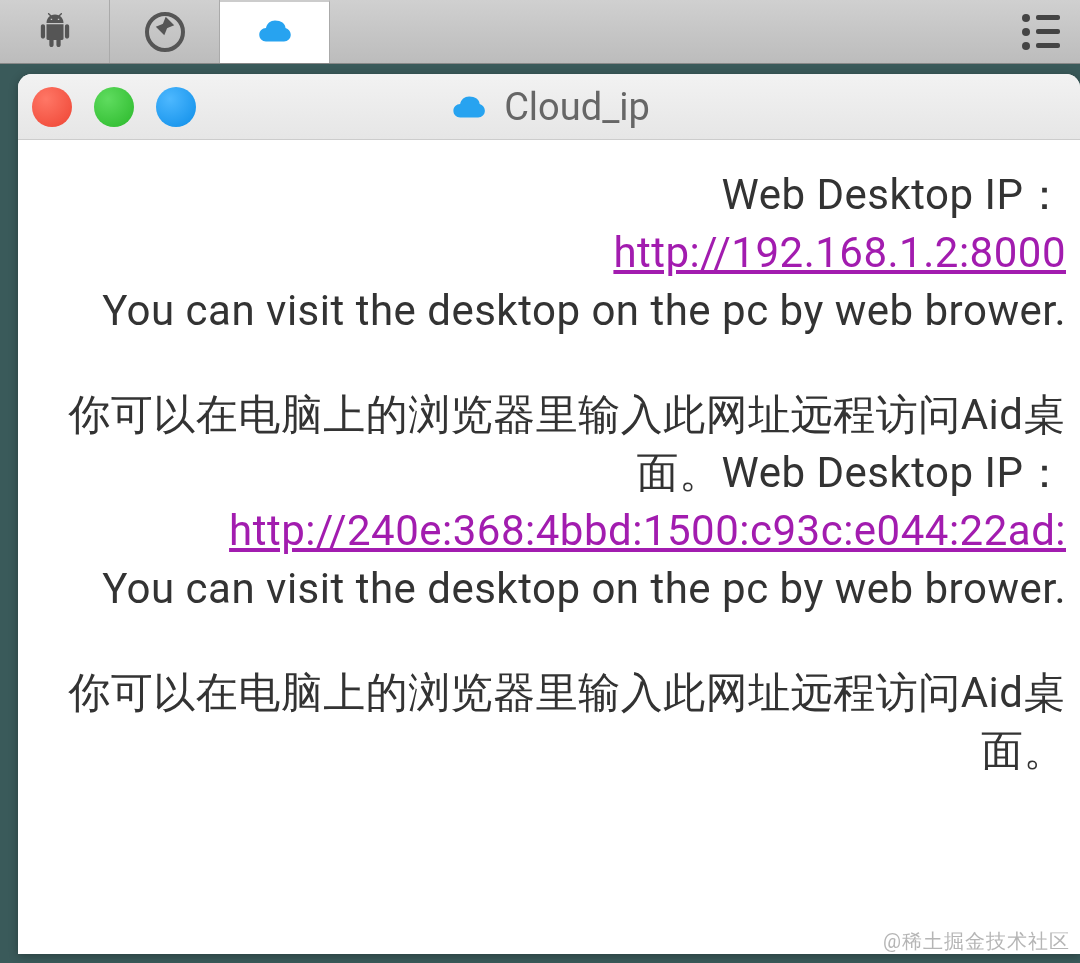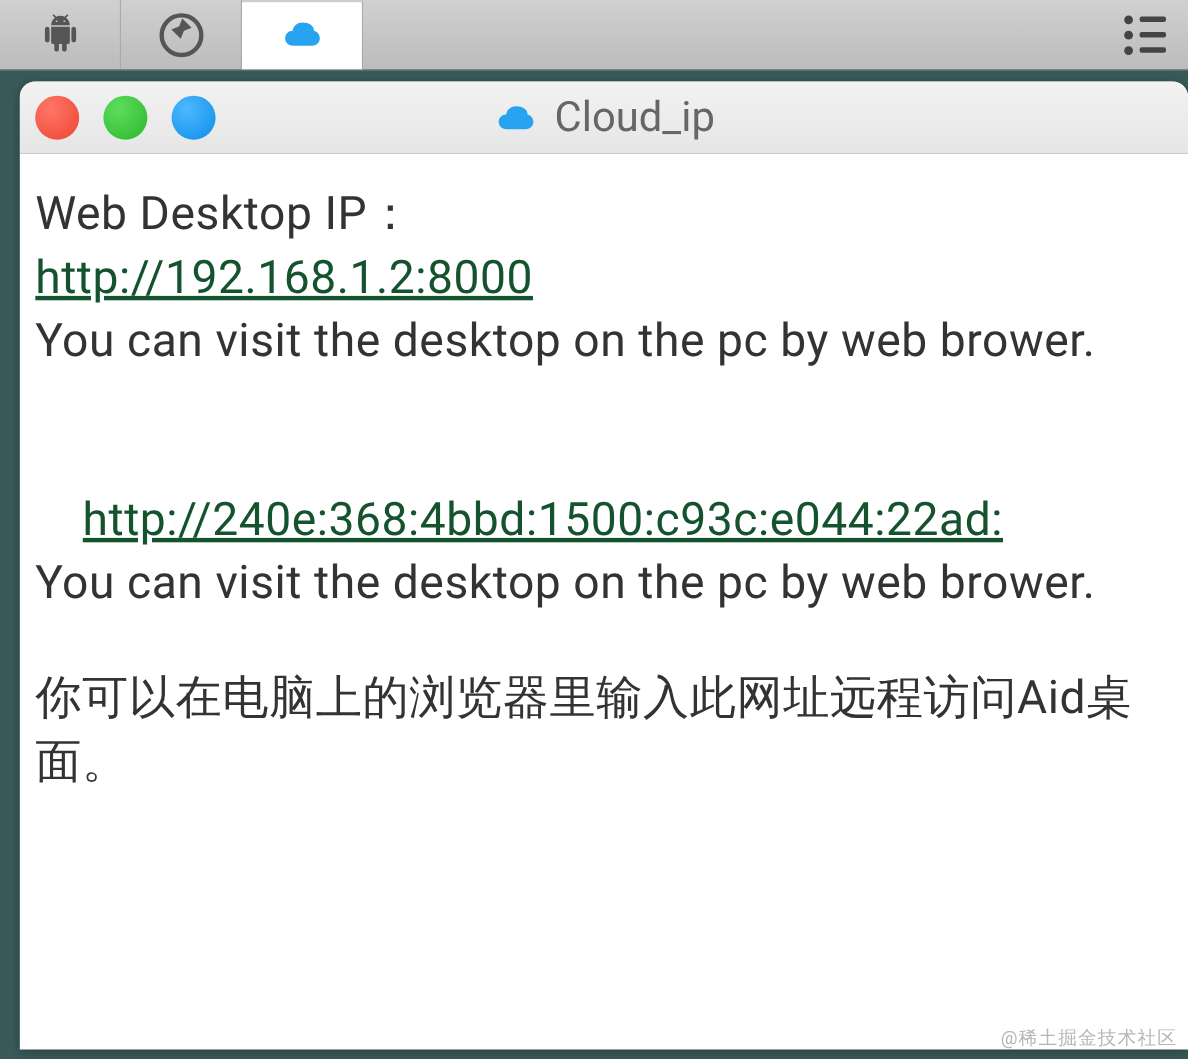--- a/index.html
+++ b/index.html
@@ -169,45 +169,46 @@
       padding: 26px 14px 20px 14px;
       font-size: 42px;
       color: #333;
       line-height: 1.38;
       letter-spacing: 0.5px;
       overflow: hidden;
       white-space: normal;
     }
     .content .block {
       margin-bottom: 46px;
+      text-align: right;
     }
     .content .block:last-child {
       margin-bottom: 14px;
     }
     .link {
-      color: #14532d;
+      color: #a21caf;
       text-decoration: underline;
       cursor: pointer;
       white-space: nowrap;
       display: inline-block;
       max-width: 100%;
       overflow: hidden;
       vertical-align: bottom;
     }
     .nowrap-clip {
       white-space: nowrap;
       overflow: hidden;
       max-width: 100%;
       margin-left: 43px;
     }
     .watermark {
       position: absolute;
       right: 10px;
       bottom: 8px;
-      font-size: 17px;
+      font-size: 20px;
       color: rgba(120,120,120,0.55);
       letter-spacing: 1px;
     }
   </style>
 </head>
 <body>
 
 <div class="taskbar">
   <div class="taskbar-item">
     <span class="android-icon">
@@ -260,21 +261,21 @@
   </div>
 
   <div class="content">
     <div class="block">
       <span>Web Desktop IP：</span><br>
       <span class="link">http://192.168.1.2:8000</span><br>
       <span>You can visit the desktop on the pc by web brower.</span>
     </div>
 
     <div class="block">
-      <br>
+      <span>你可以在电脑上的浏览器里输入此网址远程访问Aid桌面。Web Desktop IP：</span><br>
       <div class="nowrap-clip"><span class="link">http://240e:368:4bbd:1500:c93c:e044:22ad:</span></div>
       <span>You can visit the desktop on the pc by web brower.</span>
     </div>
 
     <div class="block">
       <span>你可以在电脑上的浏览器里输入此网址远程访问Aid桌面。</span>
     </div>
   </div>
 </div>
 

